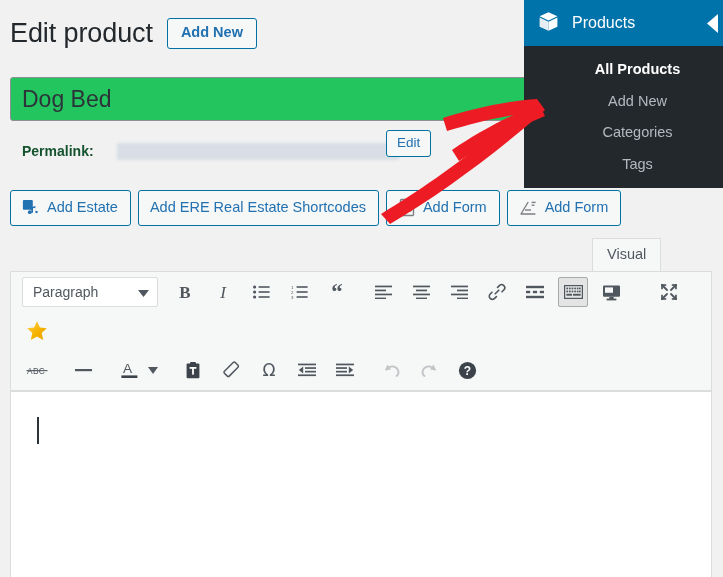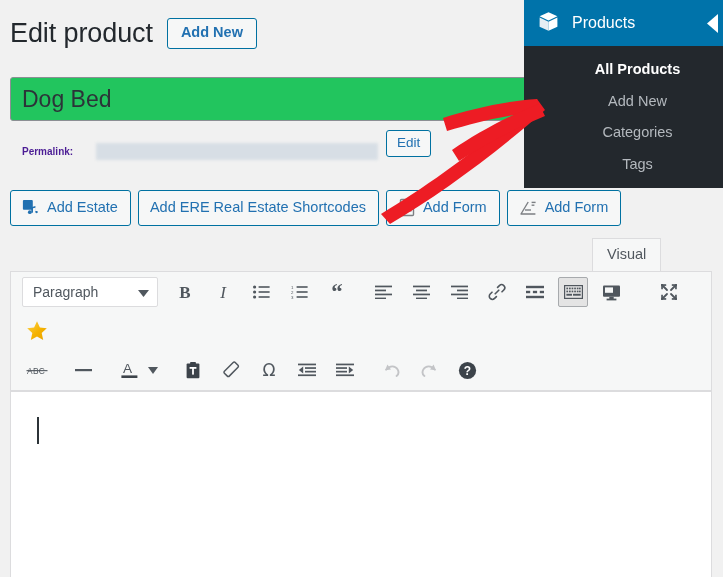--- a/index.html
+++ b/index.html
@@ -86,23 +86,23 @@
 
   
   #permalink-row {
     position: absolute;
     left: 22px; top: 136px;
     display: flex;
     align-items: center;
     height: 30px;
   }
   #permalink-label {
-    font-size: 10px;
+    font-size: 14px;
     font-weight: bold;
-    color: #4c1d95;
+    color: #14532d;
     margin-right: 23px;
     white-space: nowrap;
   }
   #permalink-redacted {
     width: 282px;
     height: 17px;
     background: #d7dee5;
     border-radius: 1px;
     filter: blur(1.6px);
   }

